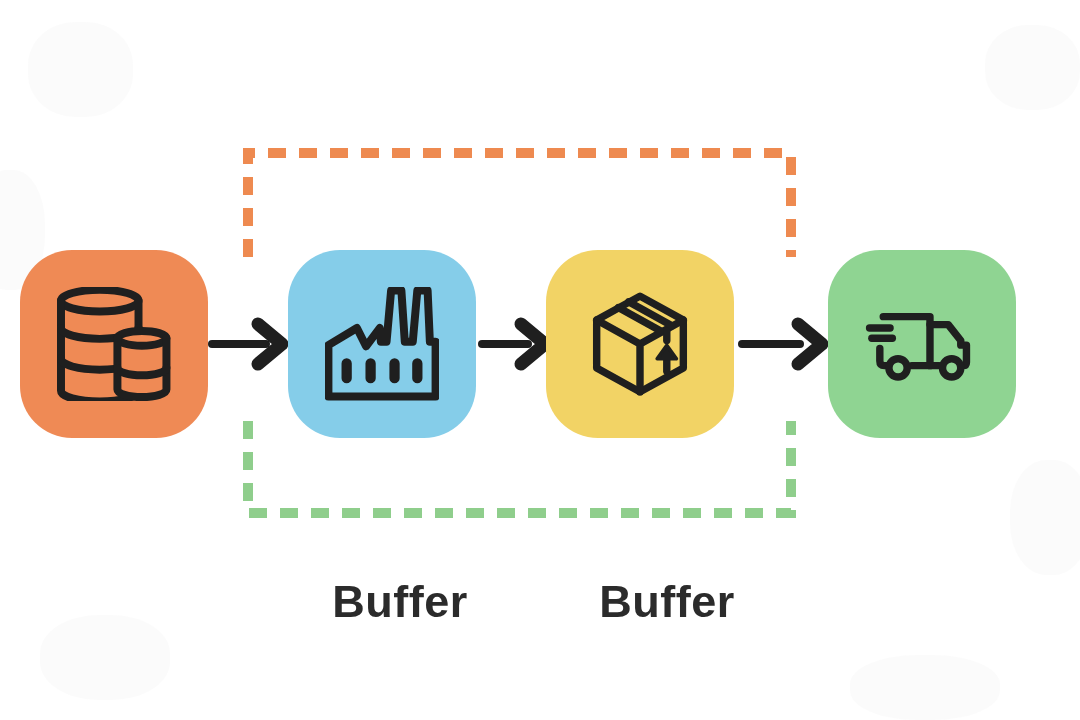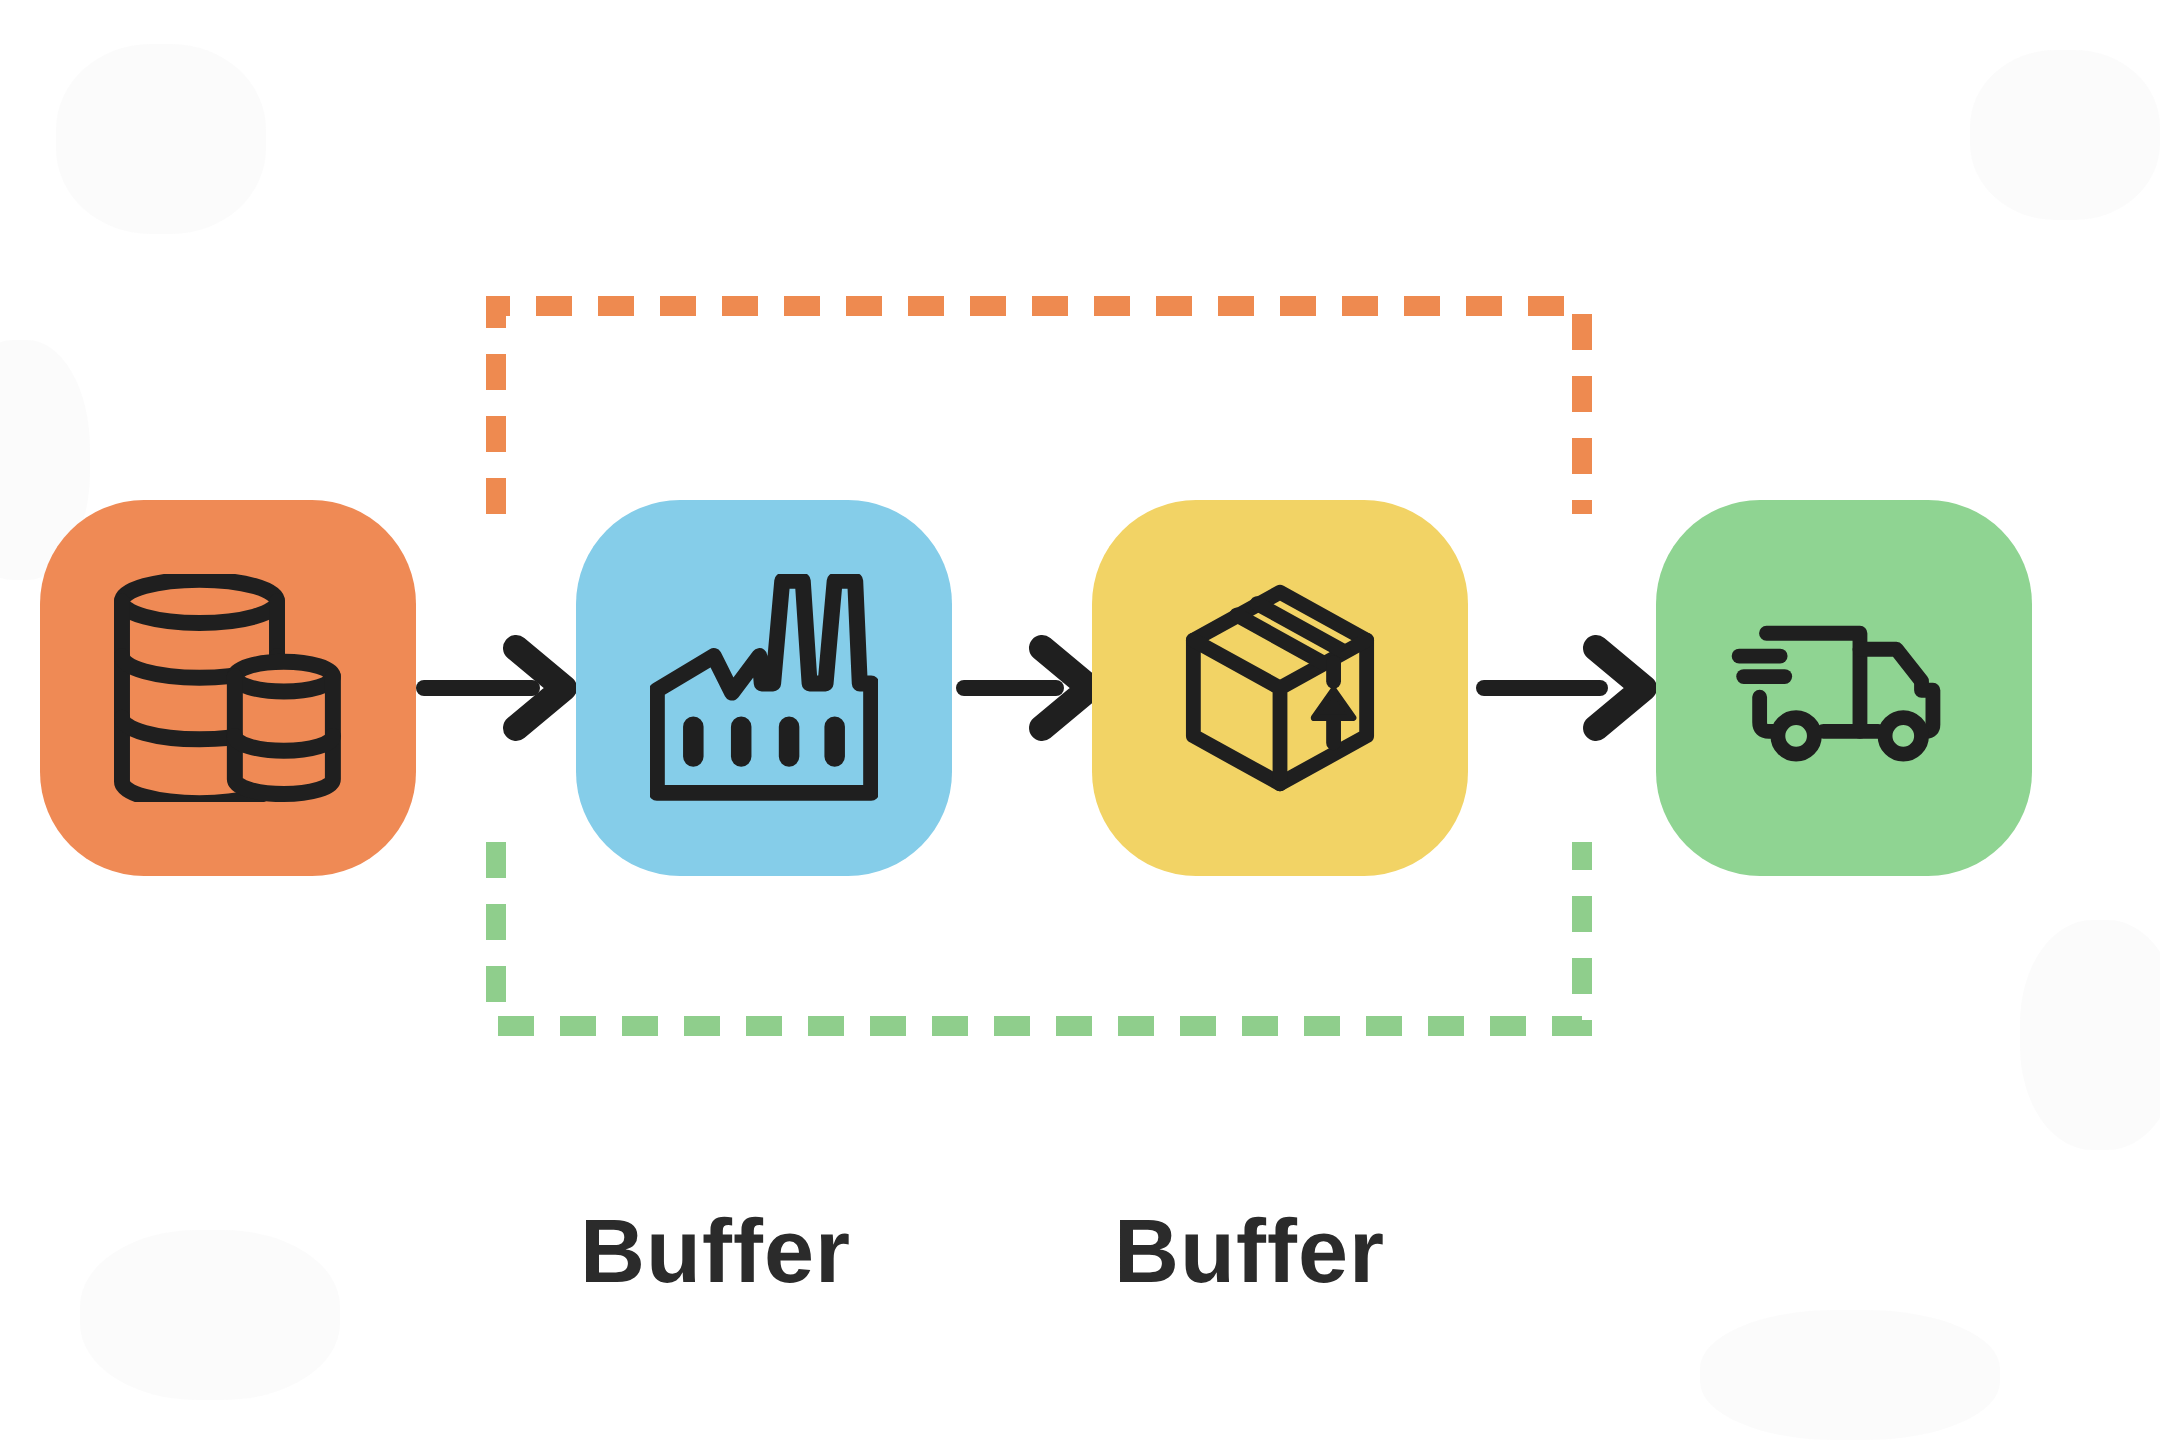--- a/index.html
+++ b/index.html
@@ -13,24 +13,23 @@
   .tile{
     position:absolute;top:250px;width:188px;height:188px;border-radius:52px;
     display:flex;align-items:center;justify-content:center;
   }
   .tile svg{width:114px;height:114px;display:block;}
   .tile-raw{left:20px;background:var(--stage-raw,#ef8a55);}
   .tile-factory{left:288px;background:var(--stage-factory,#85cde9);}
   .tile-package{left:546px;background:var(--stage-package,#f2d365);}
   .tile-delivery{left:828px;background:var(--stage-delivery,#8fd492);}
   .buffer-label{
-    position:absolute;top:576px;width:220px;
+    position:absolute;top:576px;width:220px;text-align:center;
     font-size:45px;font-weight:700;color:var(--label-text,#2b2b2b);
     letter-spacing:.5px;
-    margin-top:24px;
   }
   .buffer-1{left:290px;}
   .buffer-2{left:557px;}
   .icon-stroke{stroke:var(--ink,#1f1f1f);fill:none;stroke-linecap:round;stroke-linejoin:round;}
 </style>
 </head>
 <body>
 
 <div class="canvas">
 

